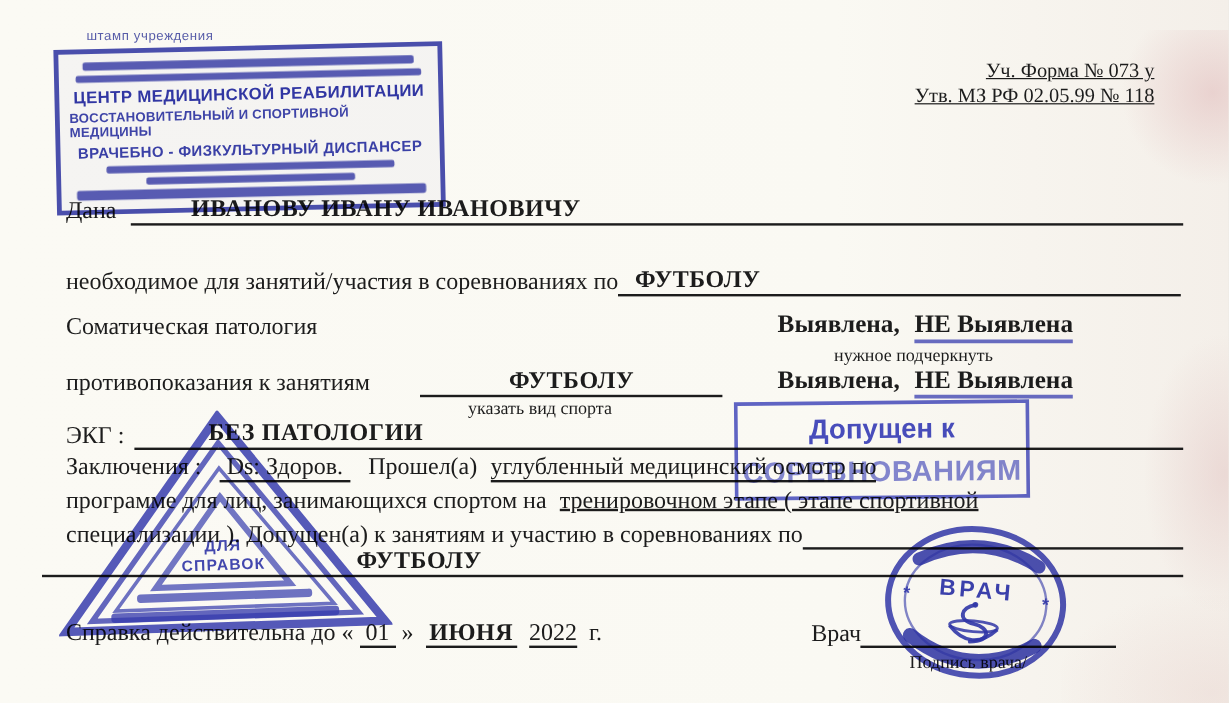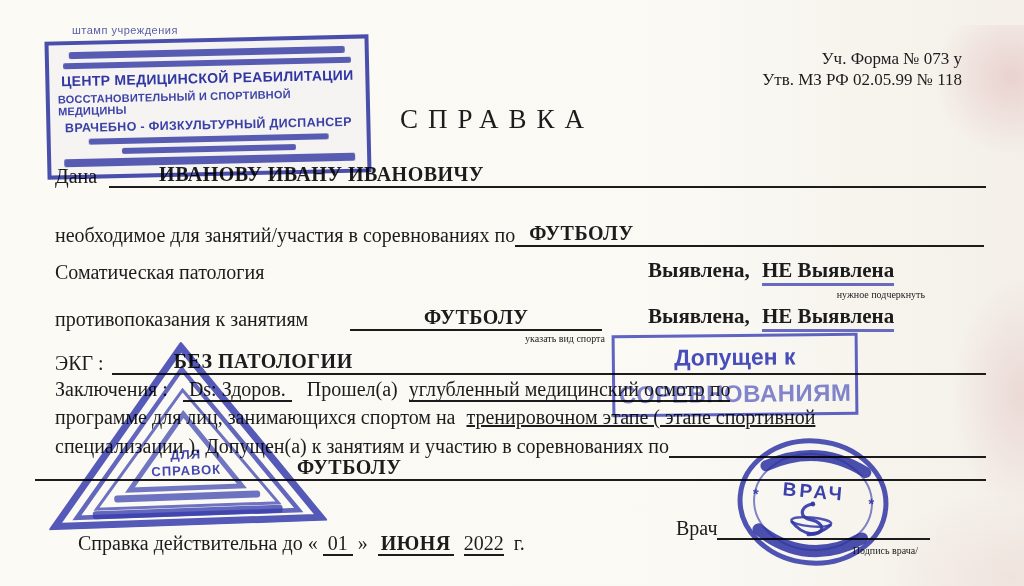--- a/index.html
+++ b/index.html
@@ -20,21 +20,21 @@
 
   .body-text{font-size:20px;white-space:nowrap;}
   .filled{font-weight:700;letter-spacing:.5px;}
   .row{position:absolute;display:flex;align-items:flex-end;white-space:nowrap;}
   .blank{border-bottom:2px solid #1c1c1c;}
   .u{border-bottom:2px solid #1c1c1c;padding:0 9px;}
   .uthin{border-bottom:2px solid #1c1c1c;}
   .struck{text-decoration:line-through;text-decoration-thickness:2px;}
   .options{font-size:21px;font-weight:700;white-space:nowrap;}
   .pen{border-bottom:3px solid rgba(55,60,175,.75);padding-bottom:1px;}
-  .hint{font-size:10px;text-align:right;}
+  .hint{font-size:15px;text-align:left;}
 
   
   .stamp{mix-blend-mode:multiply;}
   .org-stamp{
     left:46px;top:38px;width:300px;padding:7px 8px 8px;
     border:4px solid rgba(45,50,168,.85);transform:rotate(-1.3deg);
     display:flex;flex-direction:column;align-items:center;gap:4px;
     background:rgba(60,66,190,.03);
   }
   .smudge{background:rgba(45,50,168,.78);border-radius:2px;filter:blur(.6px);}
@@ -52,26 +52,25 @@
 </style>
 </head>
 <body>
 
 <div class="page">
 
   <div class="patch p1"></div>
   <div class="patch p2"></div>
   <div class="patch p3"></div>
 
-  <div class="abs form-ref" style="right:62px;top:48px;">
+  <div class="abs form-ref" style="right:62px;top:48px;text-decoration:underline;">
     <div>Уч. Форма № 073 у</div>
     <div>Утв. МЗ РФ 02.05.99 № 118</div>
   </div>
 
-  <div class="abs title">СПРАВКА</div>
 
   <div class="row" style="left:55px;top:162px;right:38px;height:26px;">
     <span class="body-text">Дана</span>
     <span class="blank" style="flex:1;margin-left:12px;padding-left:50px;"><span class="body-text filled">ИВАНОВУ ИВАНУ ИВАНОВИЧУ</span></span>
   </div>
 
 
   <div class="row" style="left:55px;top:221px;right:40px;height:26px;">
     <span class="body-text">необходимое для занятий/участия в соревнованиях по</span>
     <span class="blank" style="flex:1;padding-left:14px;"><span class="body-text filled">ФУТБОЛУ</span></span>
@@ -110,21 +109,21 @@
     <span class="struck" style="margin-left:6px;text-decoration:underline;">тренировочном этапе ( этапе спортивной</span>
   </div>
   <div class="row" style="left:55px;top:433px;right:38px;height:25px;">
     <span class="body-text">специализации ).  Допущен(а) к занятиям и участию в соревнованиях по</span>
     <span class="blank" style="flex:1;"></span>
   </div>
   <div class="row" style="left:35px;top:457px;right:38px;height:24px;">
     <span class="blank" style="flex:1;padding-left:262px;"><span class="body-text filled">ФУТБОЛУ</span></span>
   </div>
 
-  <div class="abs body-text" style="left:55px;top:532px;margin-left:23px;">
+  <div class="abs body-text" style="left:55px;top:516px;">
     <span>Справка действительна до  «</span>
     <span class="uthin" style="padding:0 5px;">01</span>
     <span>»</span>
     <span class="filled uthin" style="margin-left:5px;padding:0 3px;">ИЮНЯ</span>
     <span class="uthin" style="margin-left:5px;">2022</span>
     <span style="margin-left:5px;">г.</span>
   </div>
 
   <div class="row" style="left:676px;top:514px;width:254px;height:26px;">
     <span class="body-text">Врач</span>

